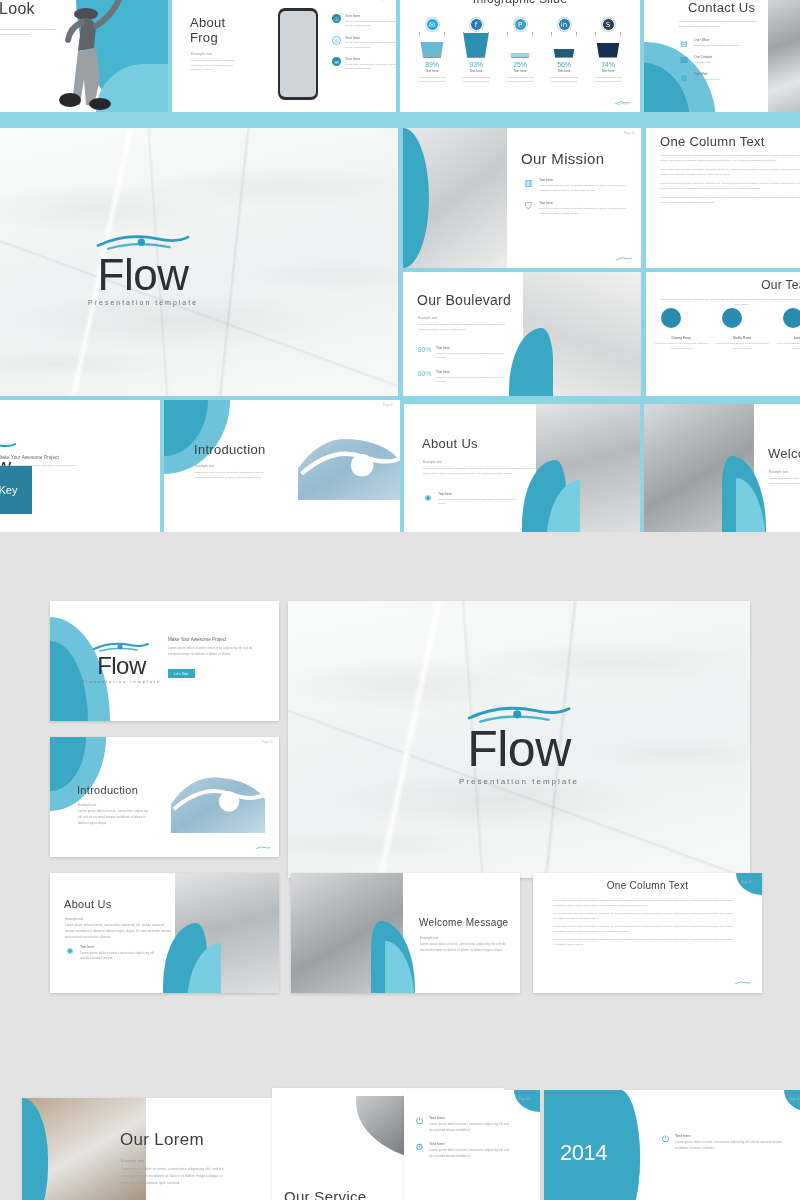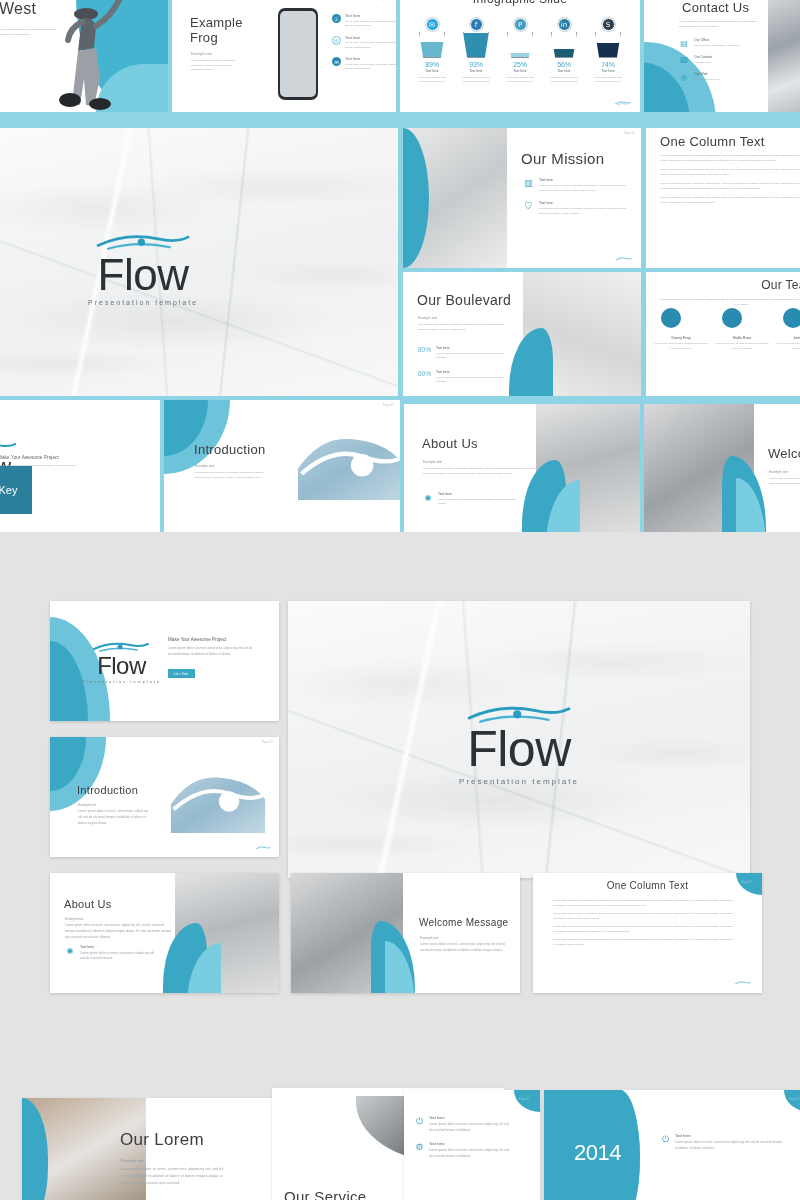--- a/index.html
+++ b/index.html
@@ -68,21 +68,21 @@
   .jar .sub { font-size:2.3px; color:#a3abb2; line-height:1.8; margin-top:2px; }
 
   
   #s4 { left:644px; top:-6px; width:184px; height:118px; }
   #s4 .bigimg { position:absolute; right:0; top:0; width:60px; height:118px;
      background:linear-gradient(160deg,#d7dadd,#9ba2a8 40%,#e3e6e8 70%,#aeb5ba); }
   #s4 .curve { position:absolute; left:-6px; bottom:-10px; width:78px; height:80px; background:#6cc3da;
      border-top-right-radius:70px 80px;}
   #s4 .curve2{ position:absolute; left:-6px; bottom:-10px; width:52px; height:60px; background:#3aa7c4;
      border-top-right-radius:50px 60px;}
-  #s4 h1 { position:absolute; left:38px; top:6px; font-size:13px; }
+  #s4 h1 { position:absolute; left:44px; top:6px; font-size:13px; }
   #s4 .txt { position:absolute; left:35px; top:26px; width:85px; }
   #s4 .rows { position:absolute; left:35px; top:44px; }
   .crow { display:flex; gap:5px; margin-bottom:7px; }
   .crow .ci { width:10px; height:10px; flex:none; color:#3aa7c4; font-size:8px;
      display:flex; align-items:center; justify-content:center; font-family:"DejaVu Sans",sans-serif;}
   .crow .ct { font-size:3.4px; color:#55606a; margin-bottom:1.5px; }
 
   
   #s5 { left:-2px; top:128px; width:400px; height:268px; background:#f4f5f6; }
   .plaster { position:absolute; inset:0; background:#f3f4f5; }
@@ -290,51 +290,51 @@
      border-bottom-left-radius:26px 22px;}
   #b3 .rows{position:absolute; left:10px; top:26px;}
 
   
   #b4 { position:absolute; left:544px; top:18px; width:266px; height:136px; background:#fff; overflow:hidden;
         box-shadow:0 1px 3px rgba(0,0,0,.12);}
   #b4 .tealbg{position:absolute; left:0; top:0; width:96px; height:136px; background:#3aa7c4;
      border-top-right-radius:20px 68px; border-bottom-right-radius:20px 68px;}
   #b4 .tealbg2{position:absolute; left:76px; top:0; width:20px; height:136px; background:#6cc3da;
      border-top-right-radius:20px 68px; border-bottom-right-radius:20px 68px;}
-  #b4 .yr{position:absolute; left:16px; top:50px; color:#fff; font-size:22px; font-weight:300; letter-spacing:-.5px;margin-left:14px;}
+  #b4 .yr{position:absolute; left:16px; top:50px; color:#fff; font-size:22px; font-weight:300; letter-spacing:-.5px;}
   #b4 .corner{position:absolute; right:0; top:0; width:26px; height:22px; background:#3aa7c4;
      border-bottom-left-radius:26px 22px;}
   #b4 .rows{position:absolute; left:116px; top:44px;}
 </style>
 </head>
 <body>
 
 <div id="sec-top">
 
   <div class="slide" id="s1">
     <div class="tealbg"></div>
     <div class="tealbg2"></div>
-    <h1 class="title">West</h1>
+    <h1 class="title">Look</h1>
     <div class="txt lorem">Lorem ipsum dolor sit amet consectetur adipiscing elit sed do eiusmod tempor.</div>
     <svg class="dancer" viewBox="0 0 86 114">
       <g fill="#4a4f55">
         <ellipse cx="44" cy="18" rx="12" ry="6"></ellipse>
         <path d="M40 22 q10 -2 14 8 l-2 22 -16 3 z" fill="#5d646b"></path>
         <path d="M36 55 l18 -3 4 30 -6 28 -8 -1 -2 -26 -4 26 -8 -1 z" fill="#9aa0a6"></path>
         <path d="M54 30 q16 -10 24 -28" stroke="#6c737a" stroke-width="6" fill="none" stroke-linecap="round"></path>
         <path d="M40 26 q-12 6 -14 18" stroke="#6c737a" stroke-width="6" fill="none" stroke-linecap="round"></path>
         <ellipse cx="28" cy="104" rx="11" ry="7" fill="#25282b"></ellipse>
         <ellipse cx="58" cy="108" rx="11" ry="6" fill="#25282b"></ellipse>
       </g>
     </svg>
   </div>
 
   <div class="slide" id="s2">
     <div class="pagemark">Page 01</div>
-    <h1 class="title"><span>Example</span><br><span>Frog</span></h1>
+    <h1 class="title"><span>About</span><br><span>Frog</span></h1>
     <div class="exlabel">Example text</div>
     <div class="txt lorem">Lorem ipsum dolor sit amet, consectetur adipiscing elit sed do eiusmod tempor incididunt ut labore.</div>
     <div class="phone">
         <div class="scr"></div>
       </div>
     <div class="feat" style="top:20px">
       <div class="featrow">
         <div class="cicon">☉</div>
         <div>
             <div class="ftitle">Text here</div>

